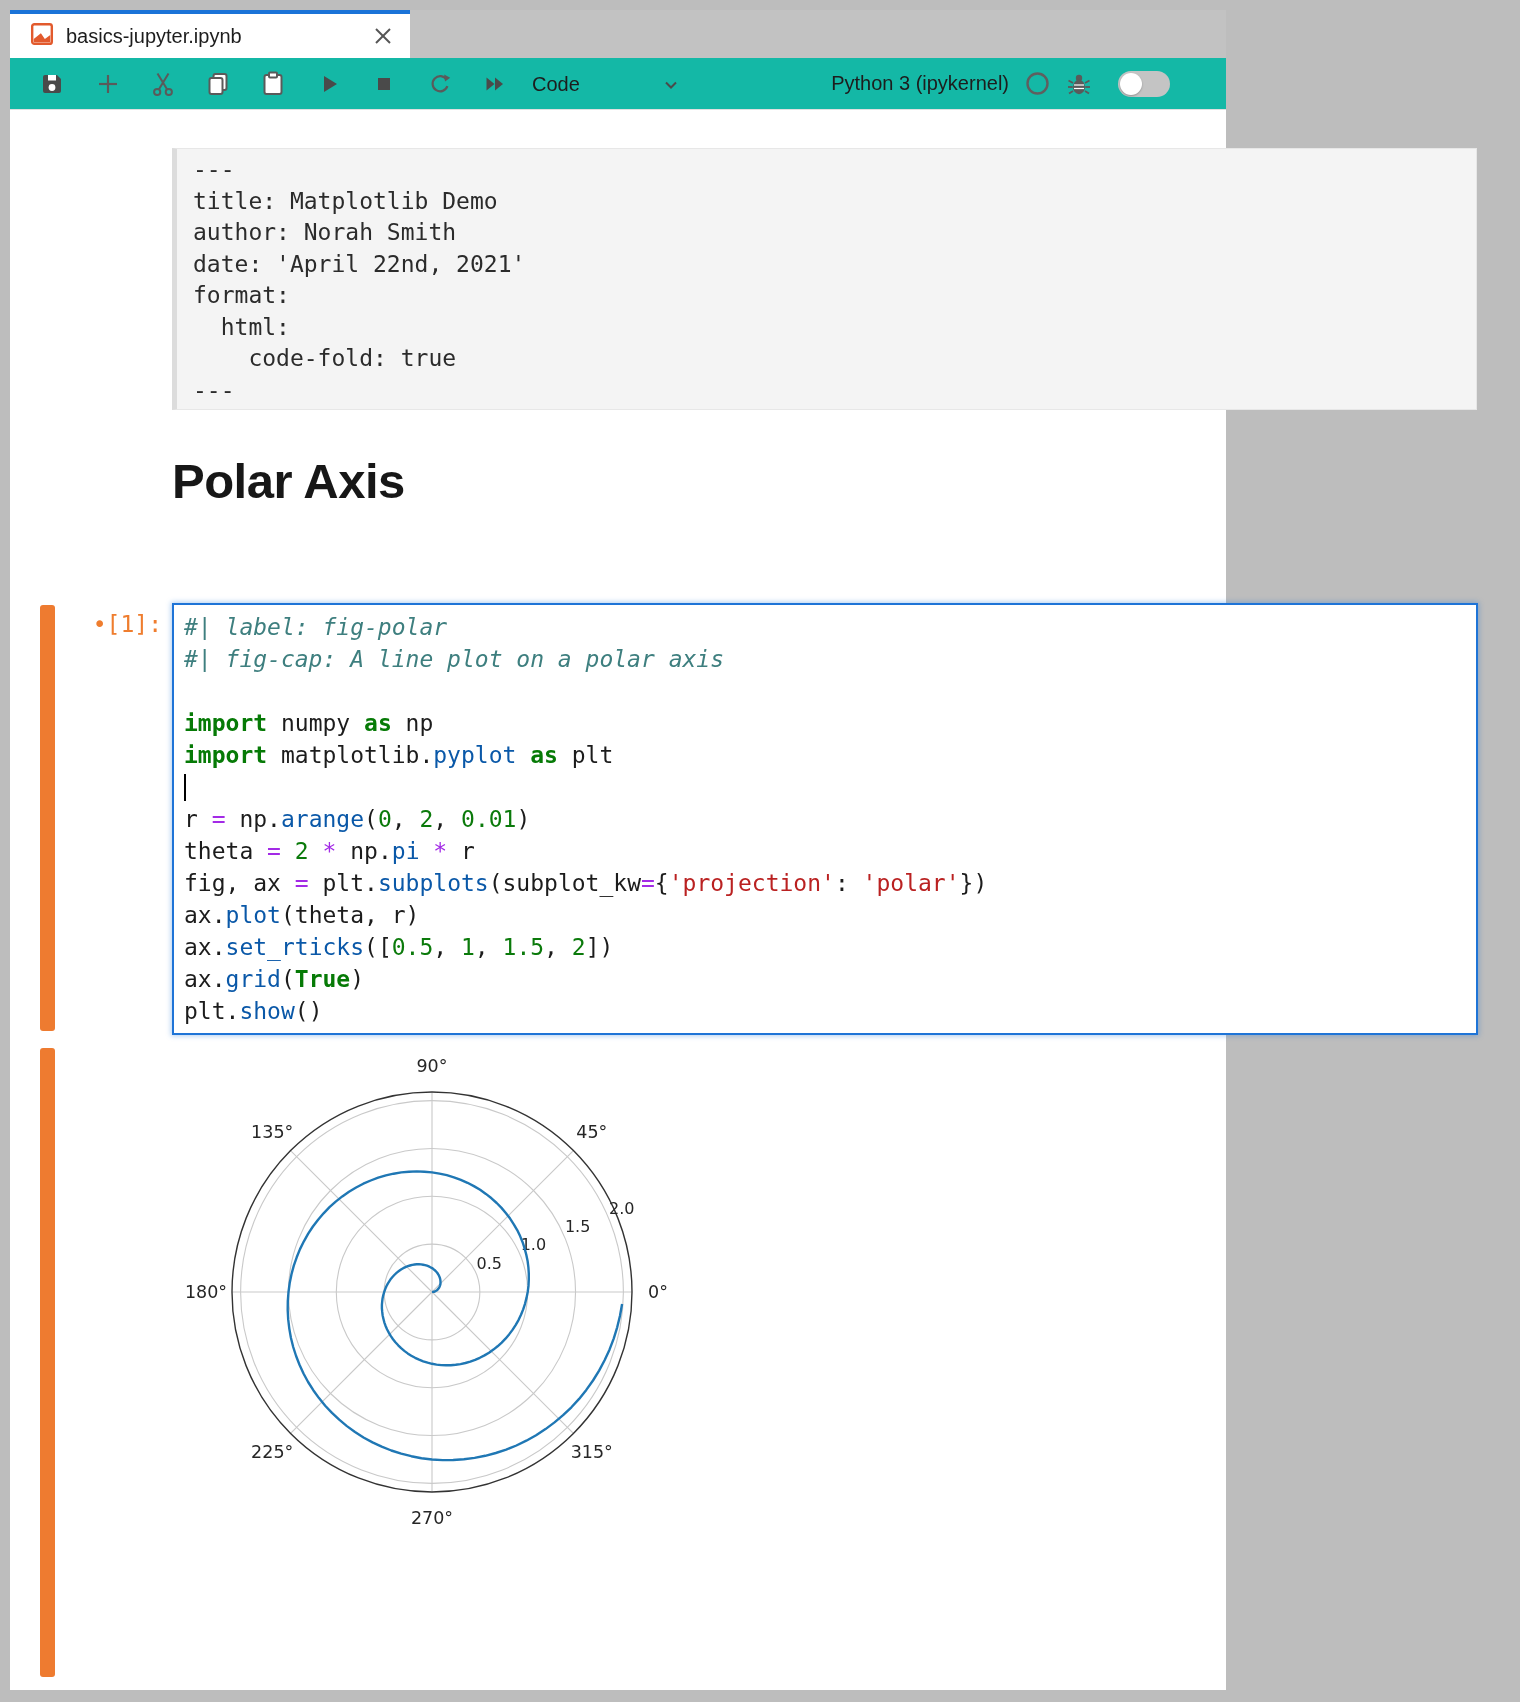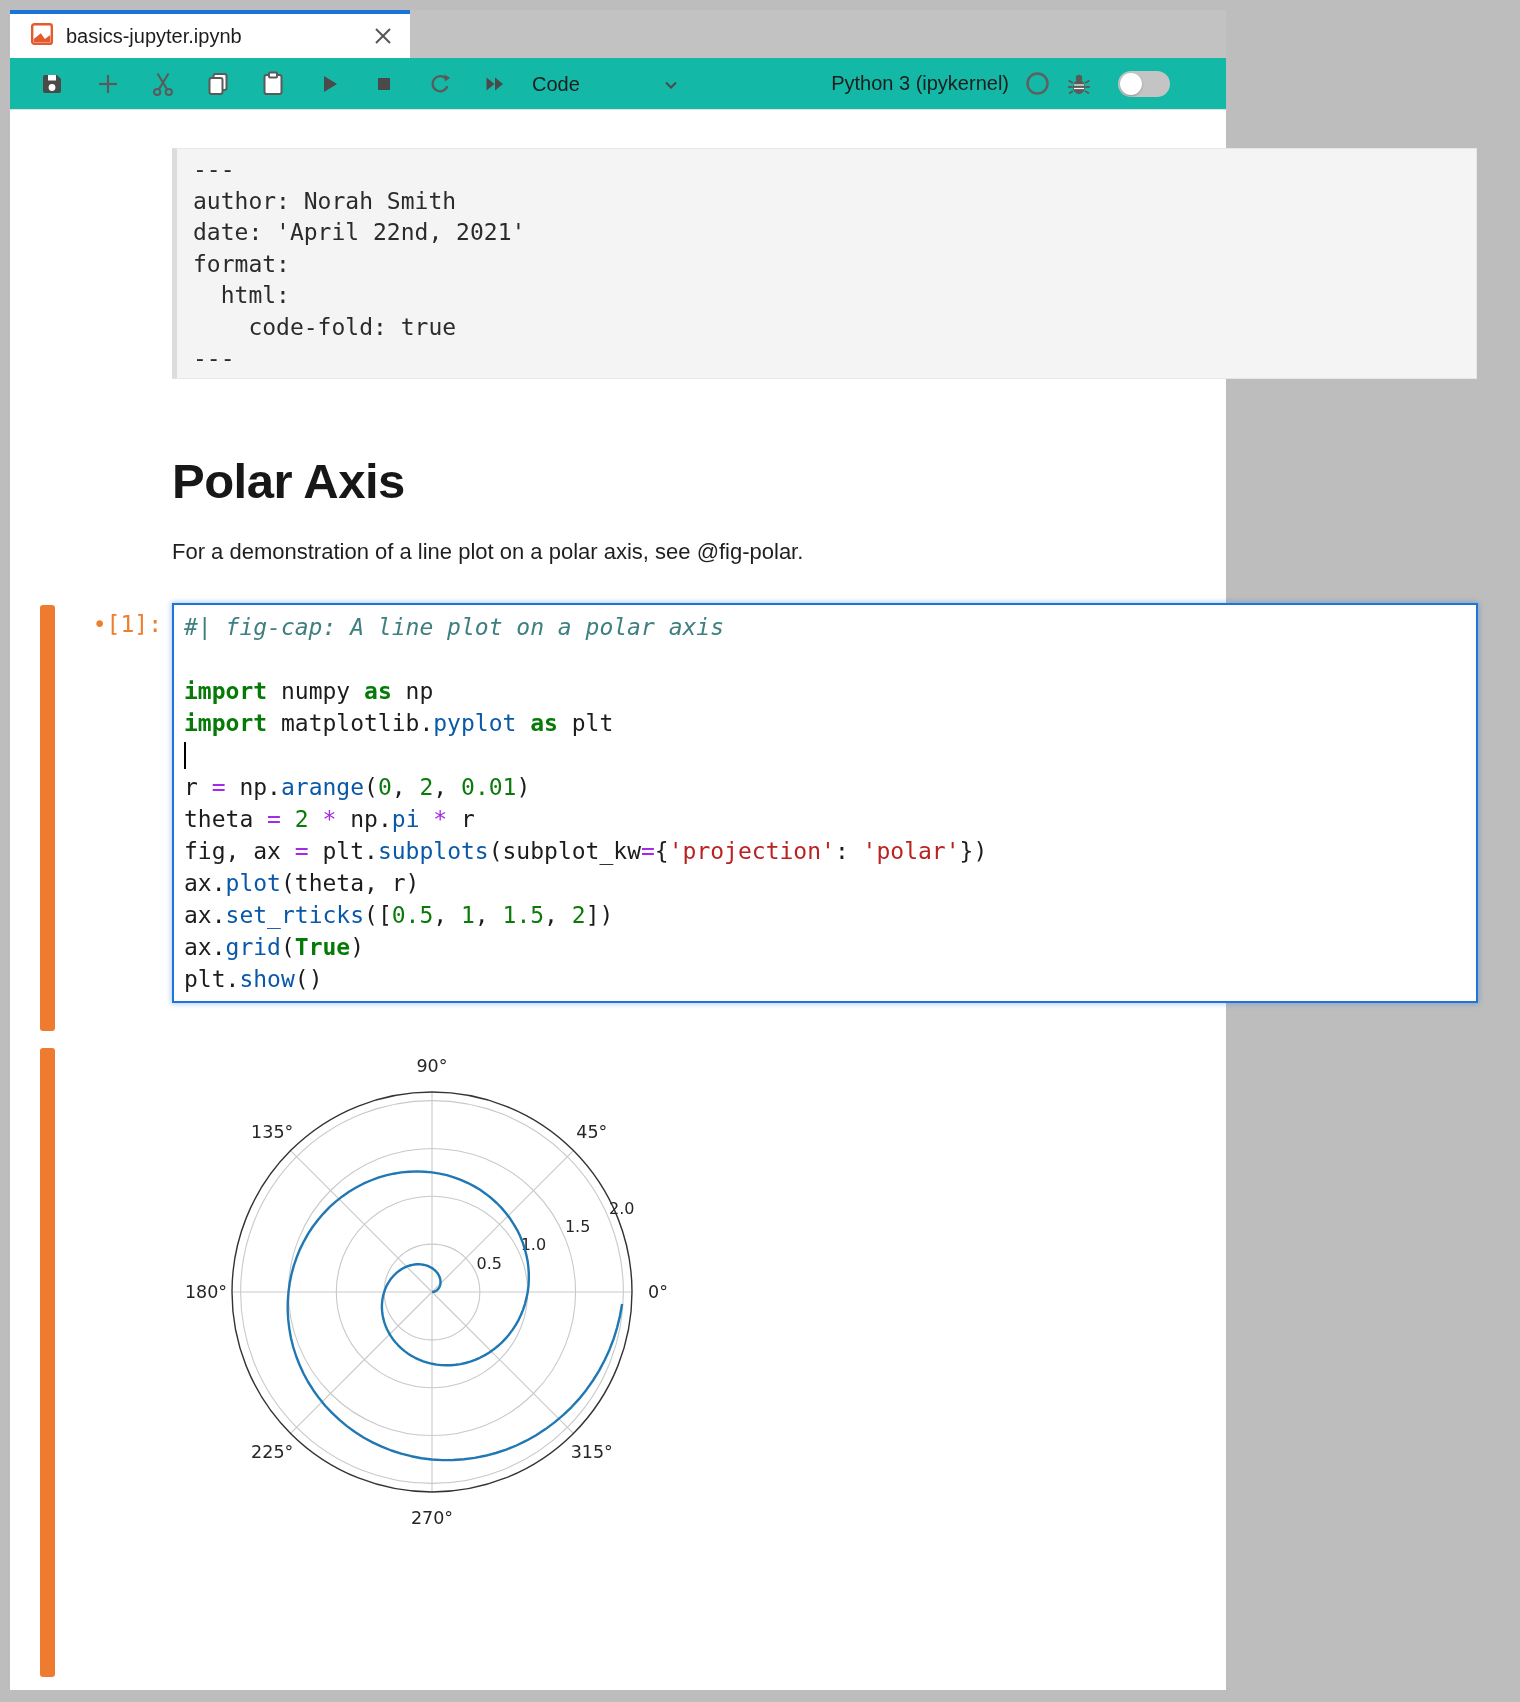--- a/index.html
+++ b/index.html
@@ -163,35 +163,36 @@
     </span>
     <span class="toggle">
       <span class="toggle-knob"></span>
     </span>
   </div>
 
   <div class="content">
 
     <div class="raw-cell">
         <div class="raw-line">---</div>
+        <div class="raw-line">title: Matplotlib Demo</div>
         <div class="raw-line">author: Norah Smith</div>
         <div class="raw-line">date: 'April 22nd, 2021'</div>
         <div class="raw-line">format:</div>
         <div class="raw-line">  html:</div>
         <div class="raw-line">    code-fold: true</div>
         <div class="raw-line">---</div>
       </div>
 
     <h1 class="md-heading">Polar Axis</h1>
-    <p class="md-paragraph">For a demonstration of a line plot on a polar axis, see @fig-polar.</p>
 
     <div class="cell-bar bar-code"></div>
     <div class="prompt">•[1]:</div>
     <div class="code-cell">
       <div id="code-editor">
+          <div class="code-line"><span class="tk-cm">#| label: fig-polar</span></div>
           <div class="code-line"><span class="tk-cm">#| fig-cap: A line plot on a polar axis</span></div>
           <div class="code-line"></div>
           <div class="code-line"><span class="tk-kw">import</span><span class="tk-pl"> numpy </span><span class="tk-kw">as</span><span class="tk-pl"> np</span></div>
           <div class="code-line"><span class="tk-kw">import</span><span class="tk-pl"> matplotlib.</span><span class="tk-fn">pyplot</span><span class="tk-pl"> </span><span class="tk-kw">as</span><span class="tk-pl"> plt</span></div>
           <div class="code-line"><span class="cursor"></span></div>
           <div class="code-line"><span class="tk-pl">r </span><span class="tk-op">=</span><span class="tk-pl"> np.</span><span class="tk-fn">arange</span><span class="tk-pl">(</span><span class="tk-num">0</span><span class="tk-pl">, </span><span class="tk-num">2</span><span class="tk-pl">, </span><span class="tk-num">0.01</span><span class="tk-pl">)</span></div>
           <div class="code-line"><span class="tk-pl">theta </span><span class="tk-op">=</span><span class="tk-pl"> </span><span class="tk-num">2</span><span class="tk-pl"> </span><span class="tk-op">*</span><span class="tk-pl"> np.</span><span class="tk-fn">pi</span><span class="tk-pl"> </span><span class="tk-op">*</span><span class="tk-pl"> r</span></div>
           <div class="code-line"><span class="tk-pl">fig, ax </span><span class="tk-op">=</span><span class="tk-pl"> plt.</span><span class="tk-fn">subplots</span><span class="tk-pl">(subplot_kw</span><span class="tk-op">=</span><span class="tk-pl">{</span><span class="tk-str">'projection'</span><span class="tk-pl">: </span><span class="tk-str">'polar'</span><span class="tk-pl">})</span></div>
           <div class="code-line"><span class="tk-pl">ax.</span><span class="tk-fn">plot</span><span class="tk-pl">(theta, r)</span></div>
           <div class="code-line"><span class="tk-pl">ax.</span><span class="tk-fn">set_rticks</span><span class="tk-pl">([</span><span class="tk-num">0.5</span><span class="tk-pl">, </span><span class="tk-num">1</span><span class="tk-pl">, </span><span class="tk-num">1.5</span><span class="tk-pl">, </span><span class="tk-num">2</span><span class="tk-pl">])</span></div>

